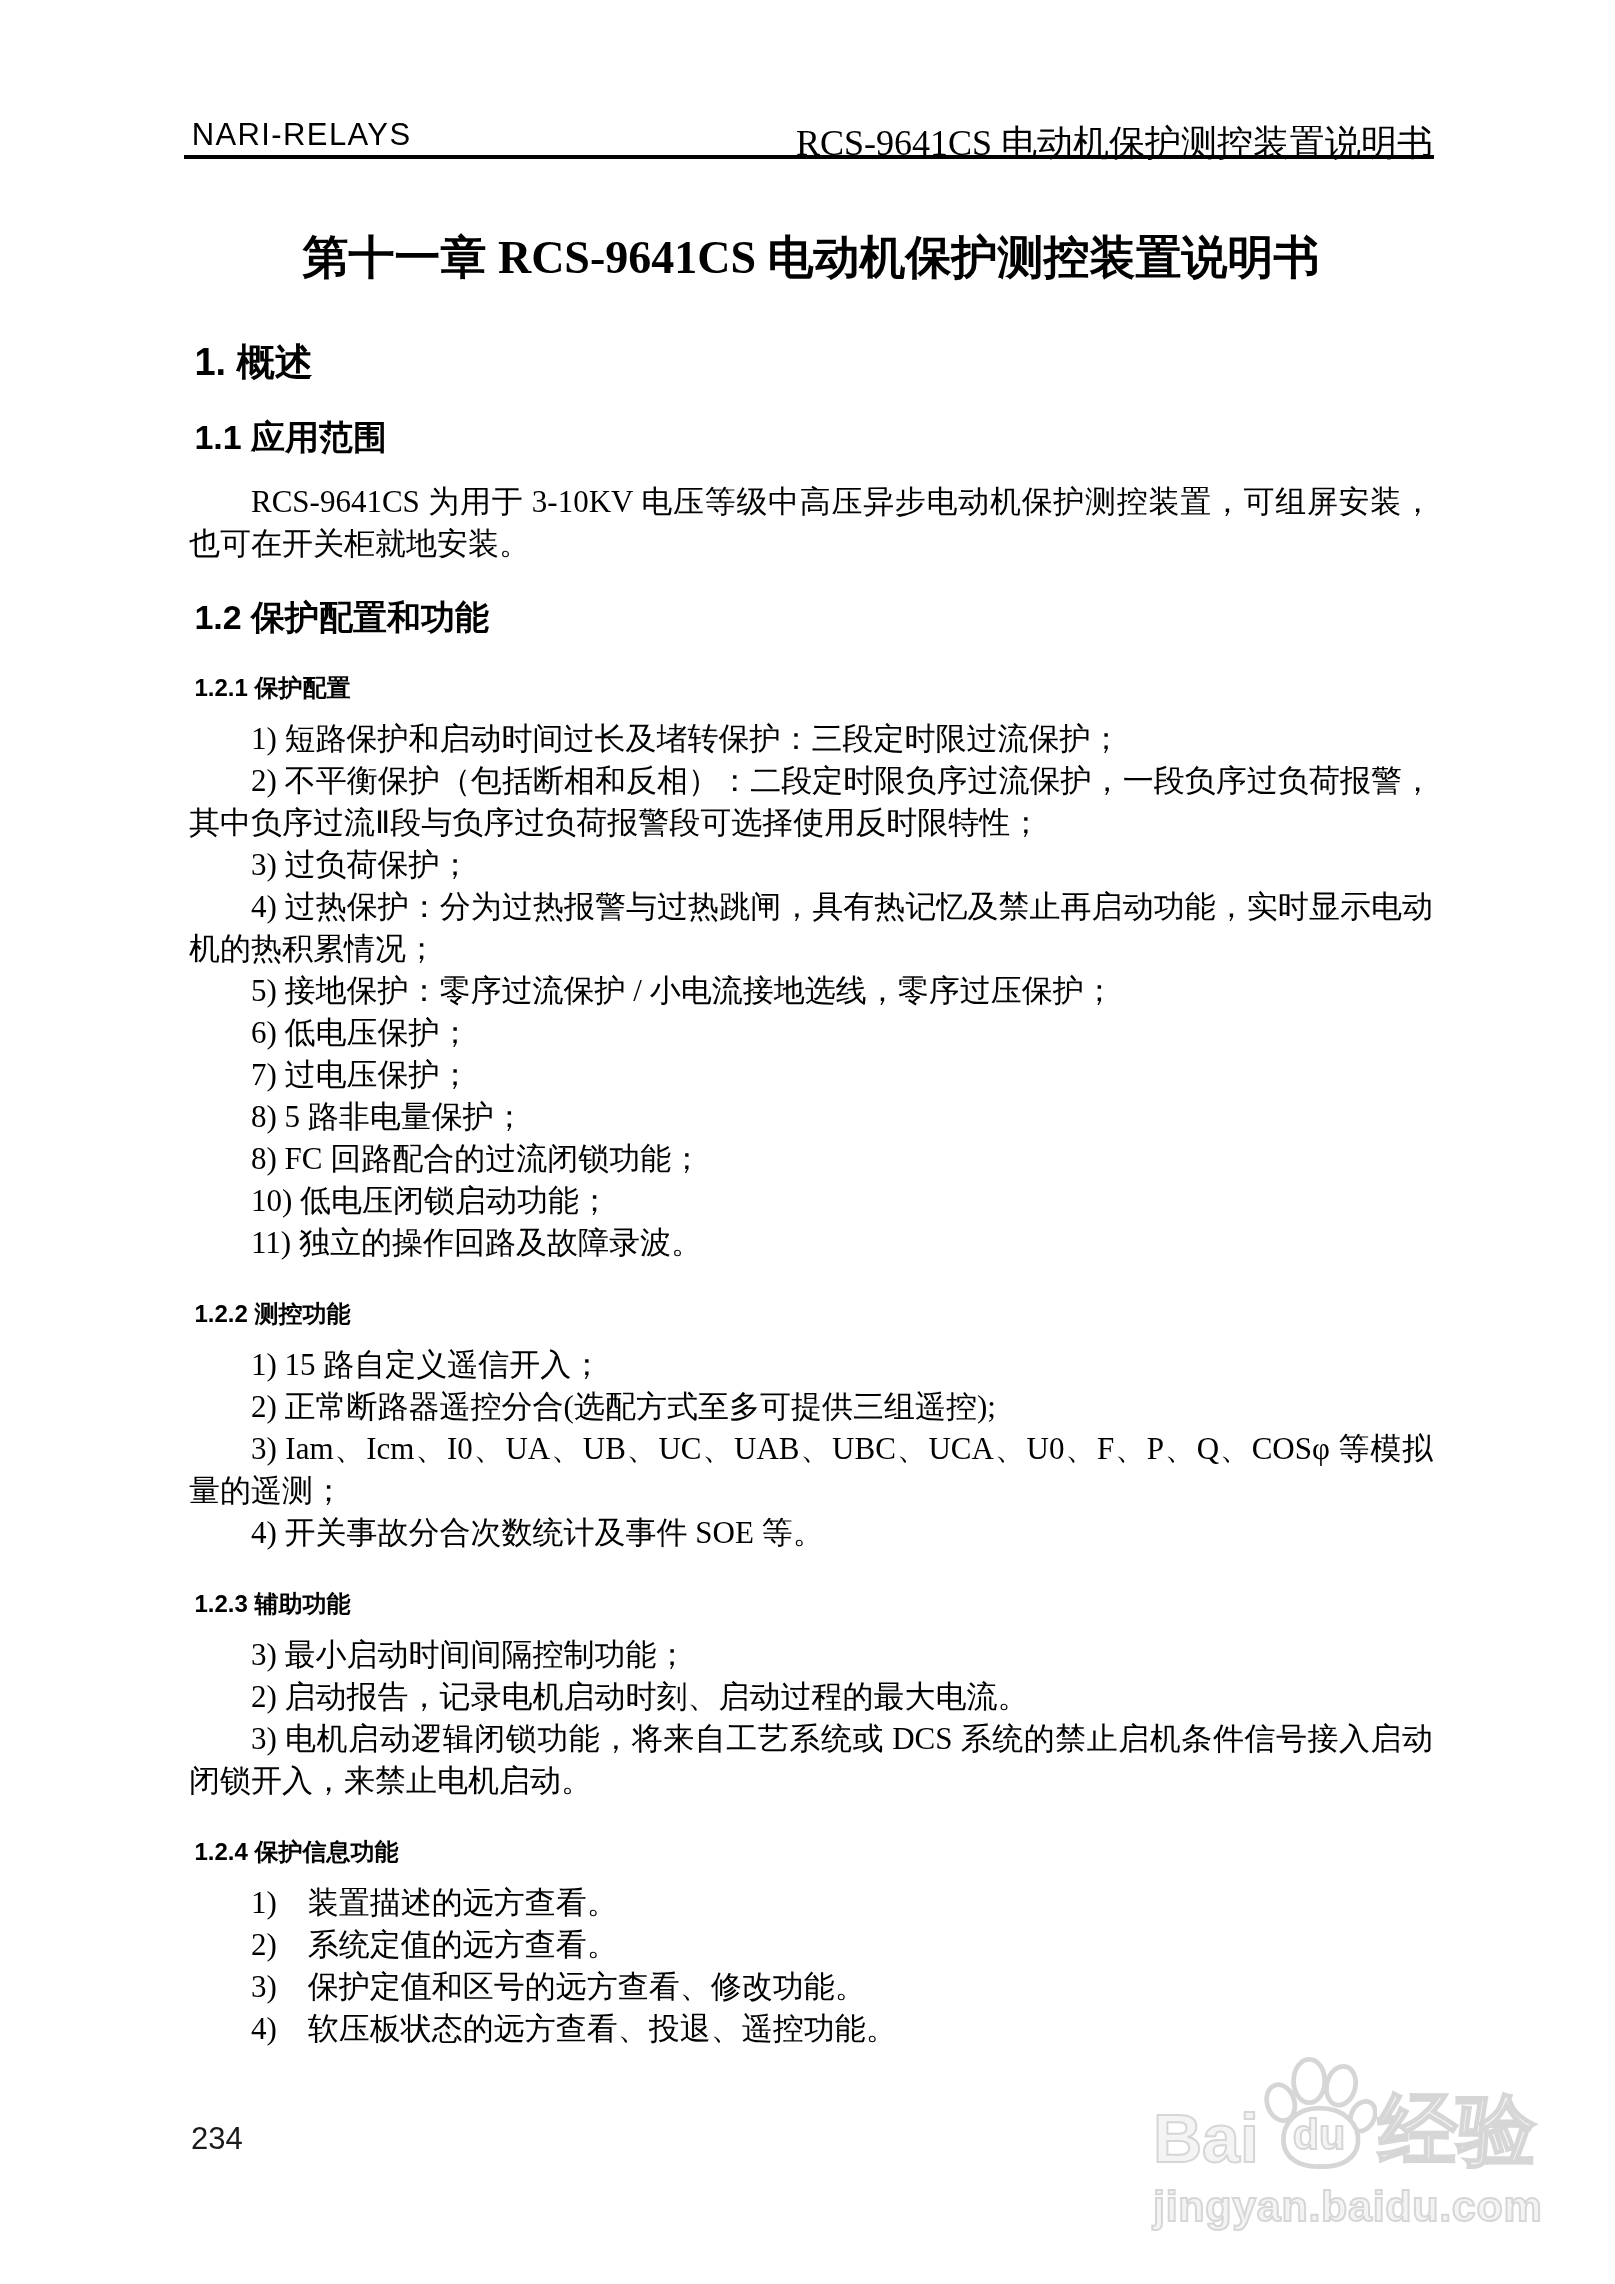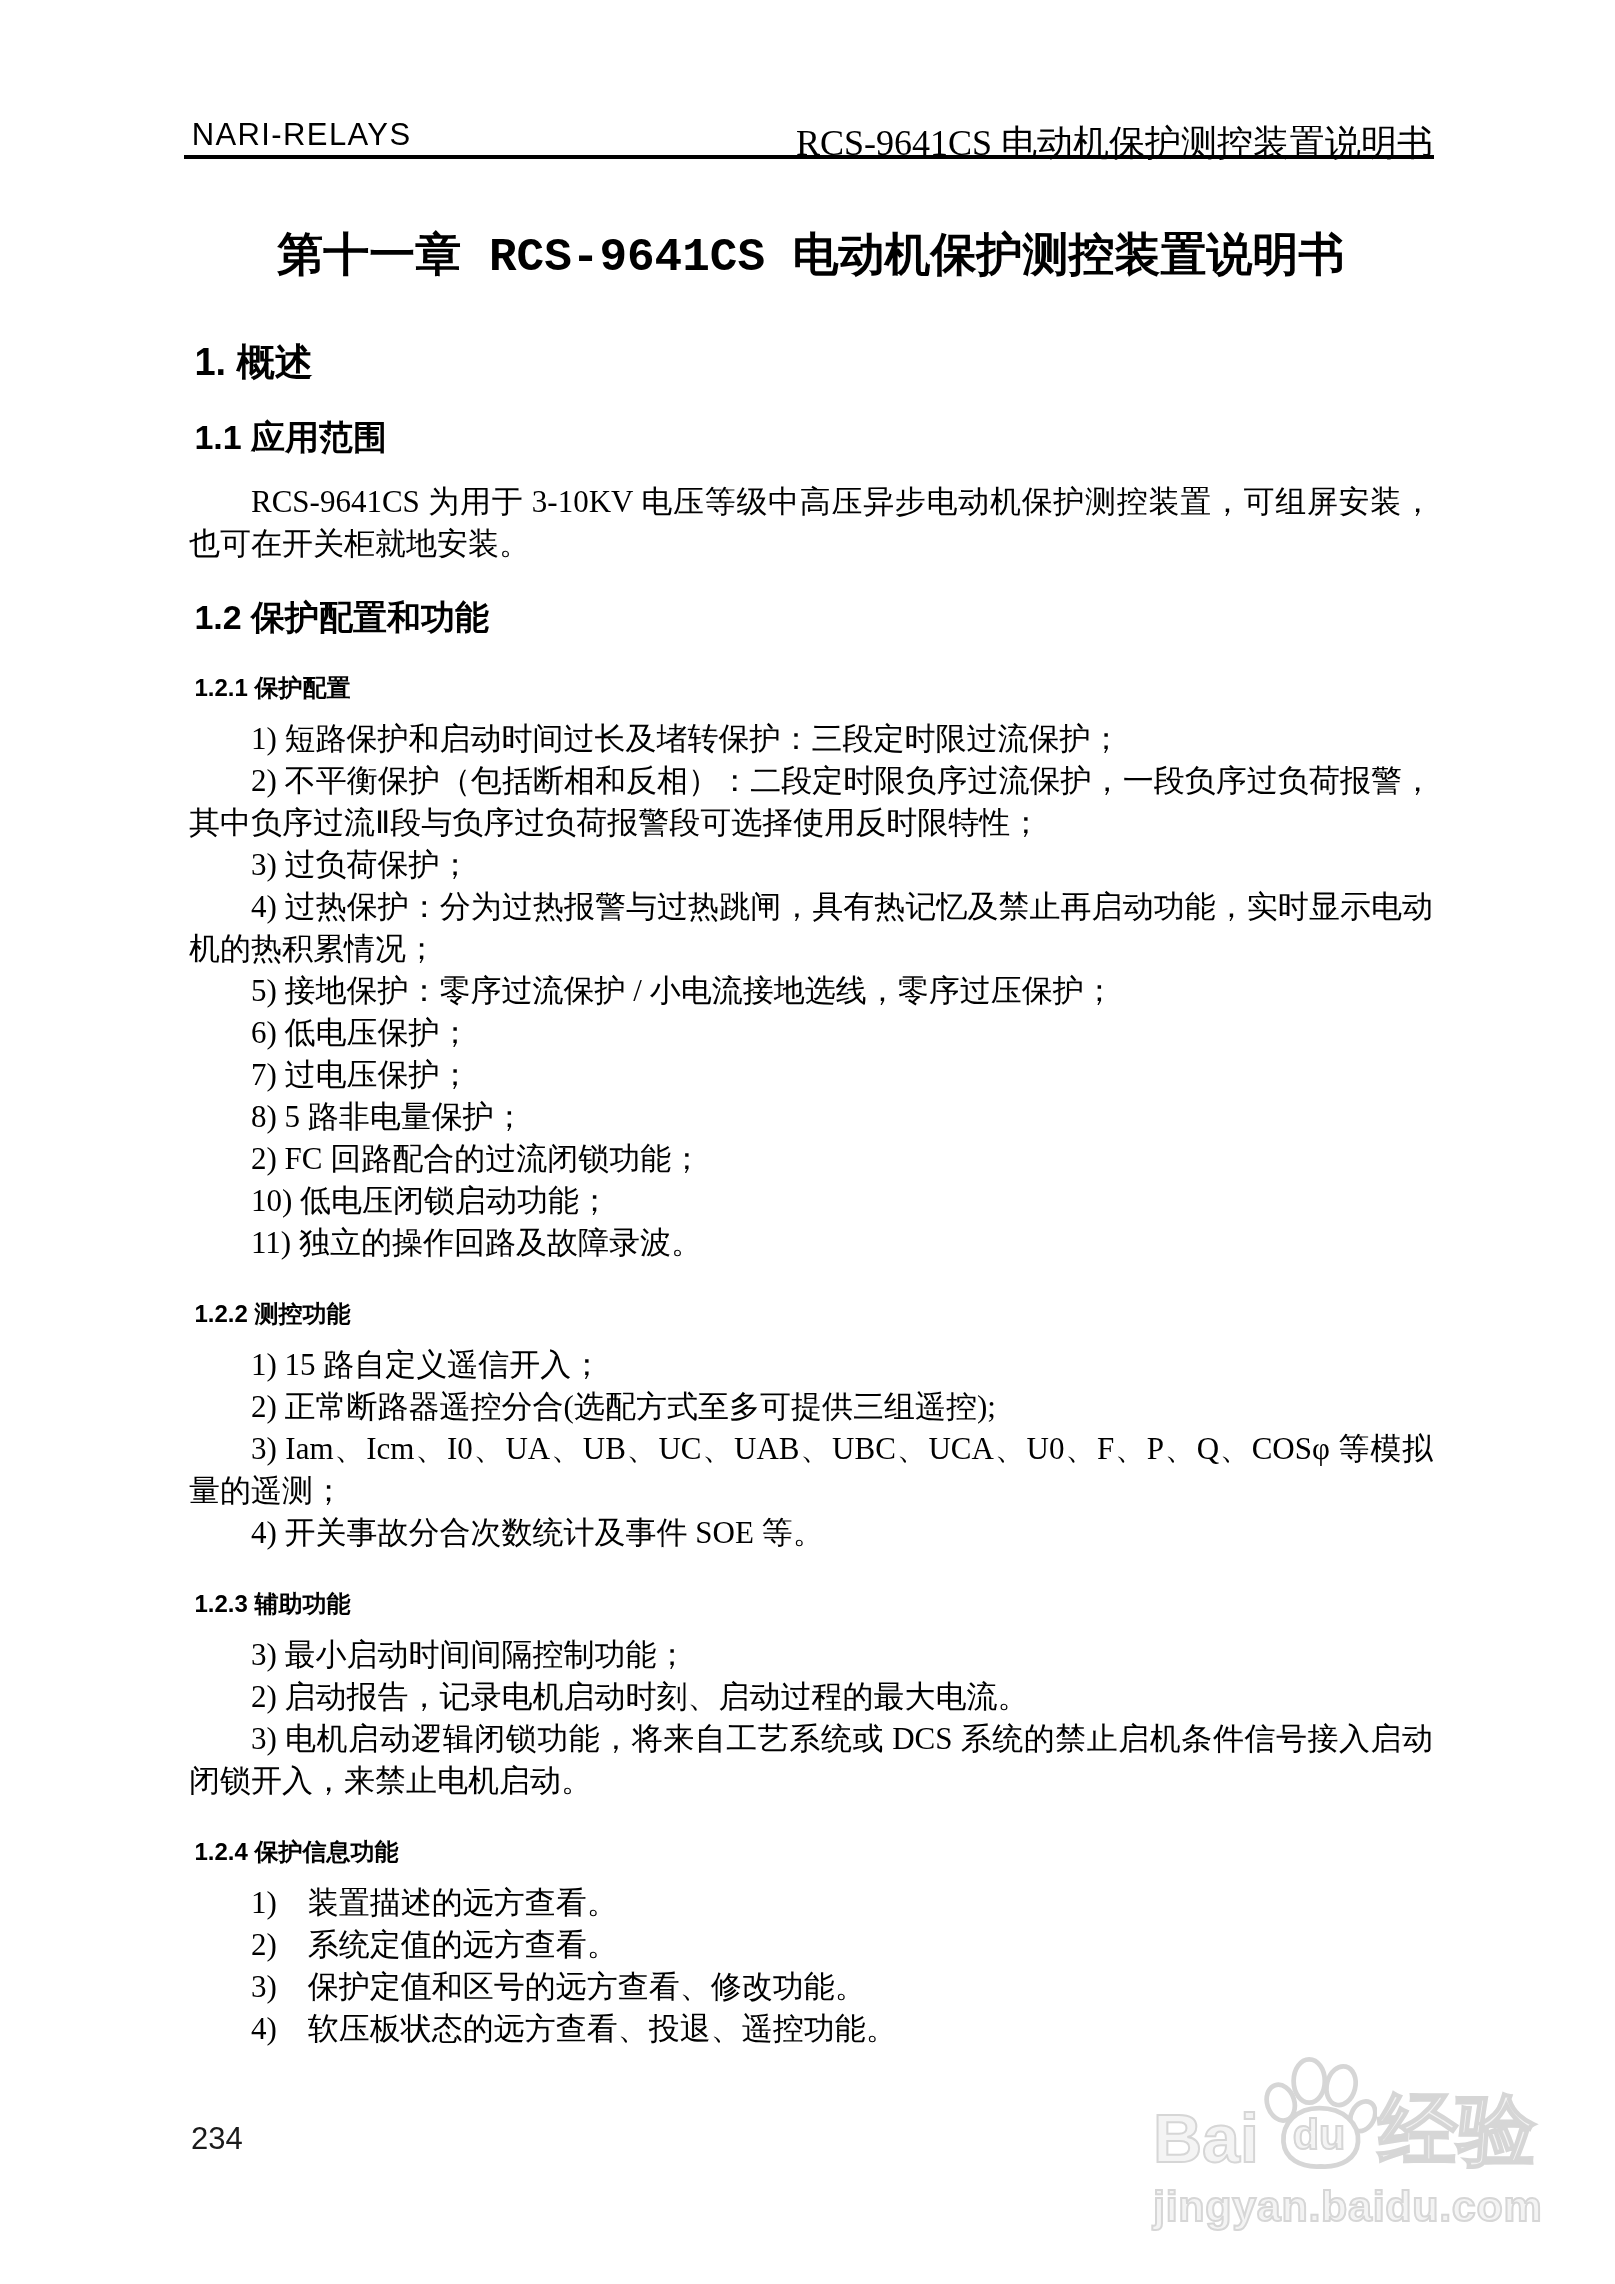--- a/index.html
+++ b/index.html
@@ -27,21 +27,21 @@
   .rule {
     position:absolute; left:-5.4px; right:-1.4px; top:155px;
     height:4.1px; background:#000;
   }
   .main {
     position:absolute; left:0; right:0; top:160px;
   }
   .title {
     margin-top:68px;
     text-align:center;
-    font-family:Liberation Mono, monospace;
+    font-family:Liberation Serif, serif;
     font-weight:bold;
     font-size:46px; line-height:60px;
   }
   h1, h2, h3 {
     font-family:"Liberation Sans", sans-serif;
     font-weight:bold;
     color:#000;
   }
   h1 { font-size:38px; line-height:45px; margin:52px 0 0 5.4px; }
   h2 { font-size:34px; line-height:42px; margin:31px 0 0 5.4px; }
@@ -103,21 +103,21 @@
 
       <h3>1.2.1 保护配置</h3>
       <p class="body">1) 短路保护和启动时间过长及堵转保护：三段定时限过流保护；</p>
       <p class="body">2) 不平衡保护（包括断相和反相）：二段定时限负序过流保护，一段负序过负荷报警，其中负序过流Ⅱ段与负序过负荷报警段可选择使用反时限特性；</p>
       <p class="body">3) 过负荷保护；</p>
       <p class="body">4) 过热保护：分为过热报警与过热跳闸，具有热记忆及禁止再启动功能，实时显示电动机的热积累情况；</p>
       <p class="body">5) 接地保护：零序过流保护 / 小电流接地选线，零序过压保护；</p>
       <p class="body">6) 低电压保护；</p>
       <p class="body">7) 过电压保护；</p>
       <p class="body">8) 5 路非电量保护；</p>
-      <p class="body">2) FC 回路配合的过流闭锁功能；</p>
+      <p class="body">8) FC 回路配合的过流闭锁功能；</p>
       <p class="body">10) 低电压闭锁启动功能；</p>
       <p class="body">11) 独立的操作回路及故障录波。</p>
 
       <h3>1.2.2 测控功能</h3>
       <p class="body">1) 15 路自定义遥信开入；</p>
       <p class="body">2) 正常断路器遥控分合(选配方式至多可提供三组遥控);</p>
       <p class="body">3) Iam、Icm、I0、UA、UB、UC、UAB、UBC、UCA、U0、F、P、Q、COSφ 等模拟量的遥测；</p>
       <p class="body">4) 开关事故分合次数统计及事件 SOE 等。</p>
 
       <h3>1.2.3 辅助功能</h3>

